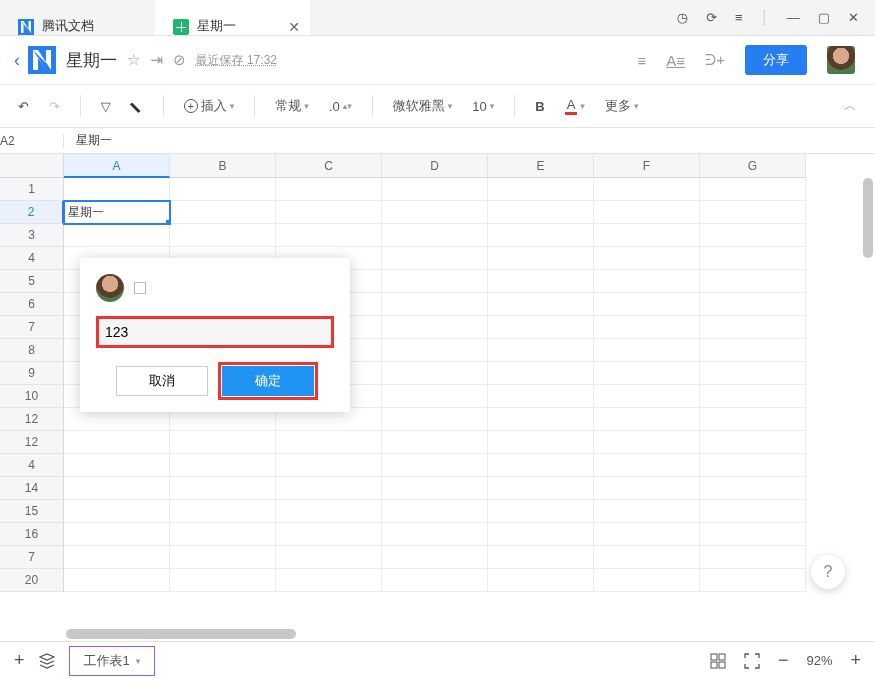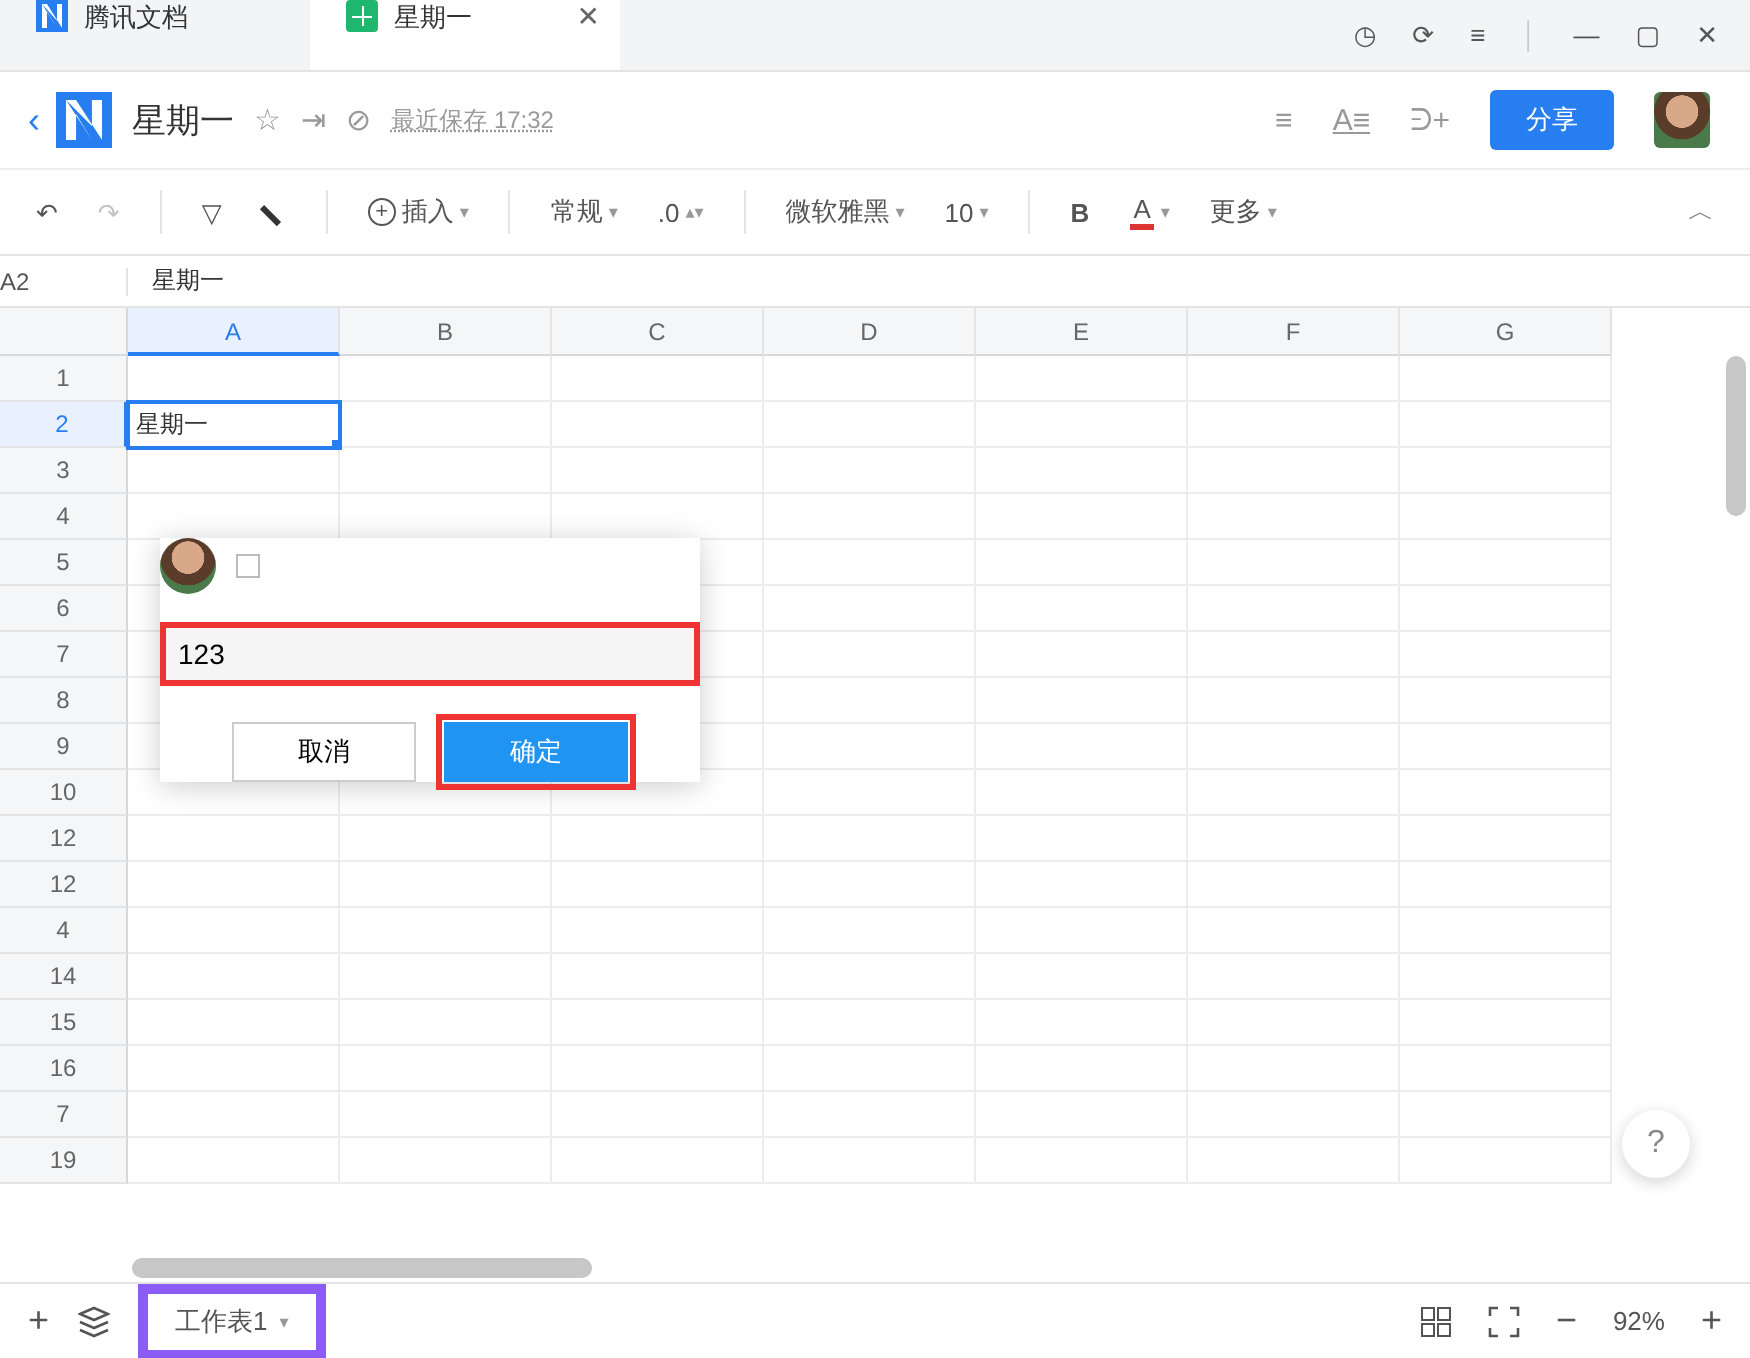--- a/index.html
+++ b/index.html
@@ -1,20 +1,20 @@
 <!DOCTYPE html>
 <html><head>
 <meta charset="utf-8">
 <style>
 * { box-sizing: border-box; margin: 0; padding: 0; font-family: "Microsoft YaHei", Arial, sans-serif; }
 body { width: 875px; height: 679px; background: #fff; overflow: hidden; position: relative; font-size: 13px; color: #333; }
 
 
 .tabbar { height: 36px; display: flex; align-items: stretch; background: #f3f4f6; border-bottom: 1px solid #e3e3e3; }
-.tabbar .tab { display: flex; align-items: flex-start; gap: 8px; padding: 0 18px; min-width: 155px; position: relative; cursor: pointer; }
+.tabbar .tab { display: flex; align-items: flex-end; gap: 8px; padding: 0 18px; min-width: 155px; position: relative; cursor: pointer; }
 .tabbar .tab.active { background: #fff; }
 .tabbar .wincontrols { margin-left: auto; display: flex; align-items: center; gap: 18px; padding: 0 16px; color: #555; }
 .logo-n { width: 16px; height: 16px; background: #267ef0; display: inline-block; position: relative; }
 .logo-n::after { content: ""; position: absolute; left: 3px; top: 2px; width: 10px; height: 12px; background: #fff; clip-path: polygon(0 0, 25% 0, 100% 100%, 75% 100%, 0 0, 0 100%, 25% 100%, 25% 30%, 75% 100%, 100% 100%, 100% 0, 75% 0, 75% 70%); }
 .sheet-ico { width: 16px; height: 16px; background: #1fb66e; border-radius: 2px; display: inline-block; position: relative; }
 .sheet-ico::after { content: ""; position: absolute; inset: 3px; background: linear-gradient(#fff,#fff) center/100% 1px no-repeat, linear-gradient(#fff,#fff) center/1px 100% no-repeat; }
 .close-x { position: absolute; right: 10px; font-size: 14px; color: #666; }
 
 
 .docheader { height: 48px; display: flex; align-items: center; padding: 0 20px 0 14px; gap: 10px; }
@@ -50,32 +50,32 @@
 .rowheads .rh.sel { background: #e8f1fd; color: #267ef0; border-right: 2px solid #267ef0; }
 .cells { position: absolute; left: 64px; top: 24px; right: 0; bottom: 0; }
 .row { display: flex; height: 23px; }
 .cell { width: 106px; height: 23px; border-right: 1px solid #ececec; border-bottom: 1px solid #ececec; padding: 0 4px; font-size: 12px; line-height: 22px; overflow: hidden; }
 .cell.active { outline: 2px solid #267ef0; outline-offset: -1px; background: #fff; position: relative; }
 .cell.active::after { content: ""; position: absolute; right: -3px; bottom: -3px; width: 6px; height: 6px; background: #267ef0; }
 .vscroll { position: absolute; right: 2px; top: 24px; width: 10px; height: 80px; background: #c7c7c7; border-radius: 5px; }
 .hscroll { position: absolute; left: 66px; bottom: 2px; height: 10px; width: 230px; background: #c7c7c7; border-radius: 5px; }
 
 
-.popup { position: absolute; left: 80px; top: 269px; width: 270px; background: #fff; box-shadow: 0 2px 14px rgba(0,0,0,.2); z-index: 50; }
+.popup { position: absolute; left: 80px; top: 258px; width: 270px; background: #fff; box-shadow: 0 2px 14px rgba(0,0,0,.2); padding: 16px; z-index: 50; }
 .popup .pav { width: 28px; height: 28px; border-radius: 50%; background: radial-gradient(circle at 50% 35%, #d9a889 0 35%, #5a3c2a 36% 60%, #4a7a4a 61% 100%); display: inline-block; vertical-align: middle; }
 .popup .pav-row { display: flex; align-items: center; gap: 10px; margin-bottom: 14px; }
 .popup .cbox { width: 12px; height: 12px; border: 1px solid #bbb; }
 .popup input.ctext { width: 100%; height: 32px; padding: 0 6px; font-size: 14px; background: #f5f5f5; border: 3px solid #e33; outline: none; }
 .popup .btns { display: flex; justify-content: center; gap: 14px; margin-top: 18px; }
 .popup .btn { width: 92px; height: 30px; border: 1px solid #ccc; background: #fff; cursor: pointer; font-size: 13px; }
 .popup .btn.ok { background: #2094f3; color: #fff; border-color: #2094f3; outline: 3px solid #e33; outline-offset: 1px; }
 
 
 .bottombar { position: absolute; left: 0; right: 0; bottom: 0; height: 38px; background: #fff; border-top: 1px solid #e3e3e3; display: flex; align-items: center; padding: 0 14px; gap: 14px; color: #555; }
-.sheet-tab { border: 5px solid #8b5cf6; padding: 5px 14px; background: #fff; display: flex; align-items: center; gap: 6px; font-size: 13px; }
+.sheet-tab { border: 1px solid #8b5cf6; padding: 5px 14px; background: #fff; display: flex; align-items: center; gap: 6px; font-size: 13px; }
 .bb-right { margin-left: auto; display: flex; align-items: center; gap: 18px; }
 
 
 .helpfab { position: absolute; right: 30px; bottom: 90px; width: 34px; height: 34px; border-radius: 50%; background: #fff; box-shadow: 0 2px 8px rgba(0,0,0,.18); display: flex; align-items: center; justify-content: center; color: #888; font-size: 16px; }
 
 svg { display: block; }
 </style>
 </head>
 <body>
 
@@ -189,21 +189,21 @@
       <div class="rh">8</div>
       <div class="rh">9</div>
       <div class="rh">10</div>
       <div class="rh">12</div>
       <div class="rh">12</div>
       <div class="rh">4</div>
       <div class="rh">14</div>
       <div class="rh">15</div>
       <div class="rh">16</div>
       <div class="rh">7</div>
-      <div class="rh">19</div>
+      <div class="rh">20</div>
     </div>
   <div class="cells" id="cells">
       <div class="row">
         <div class="cell"></div>
         <div class="cell"></div>
         <div class="cell"></div>
         <div class="cell"></div>
         <div class="cell"></div>
         <div class="cell"></div>
         <div class="cell"></div>

